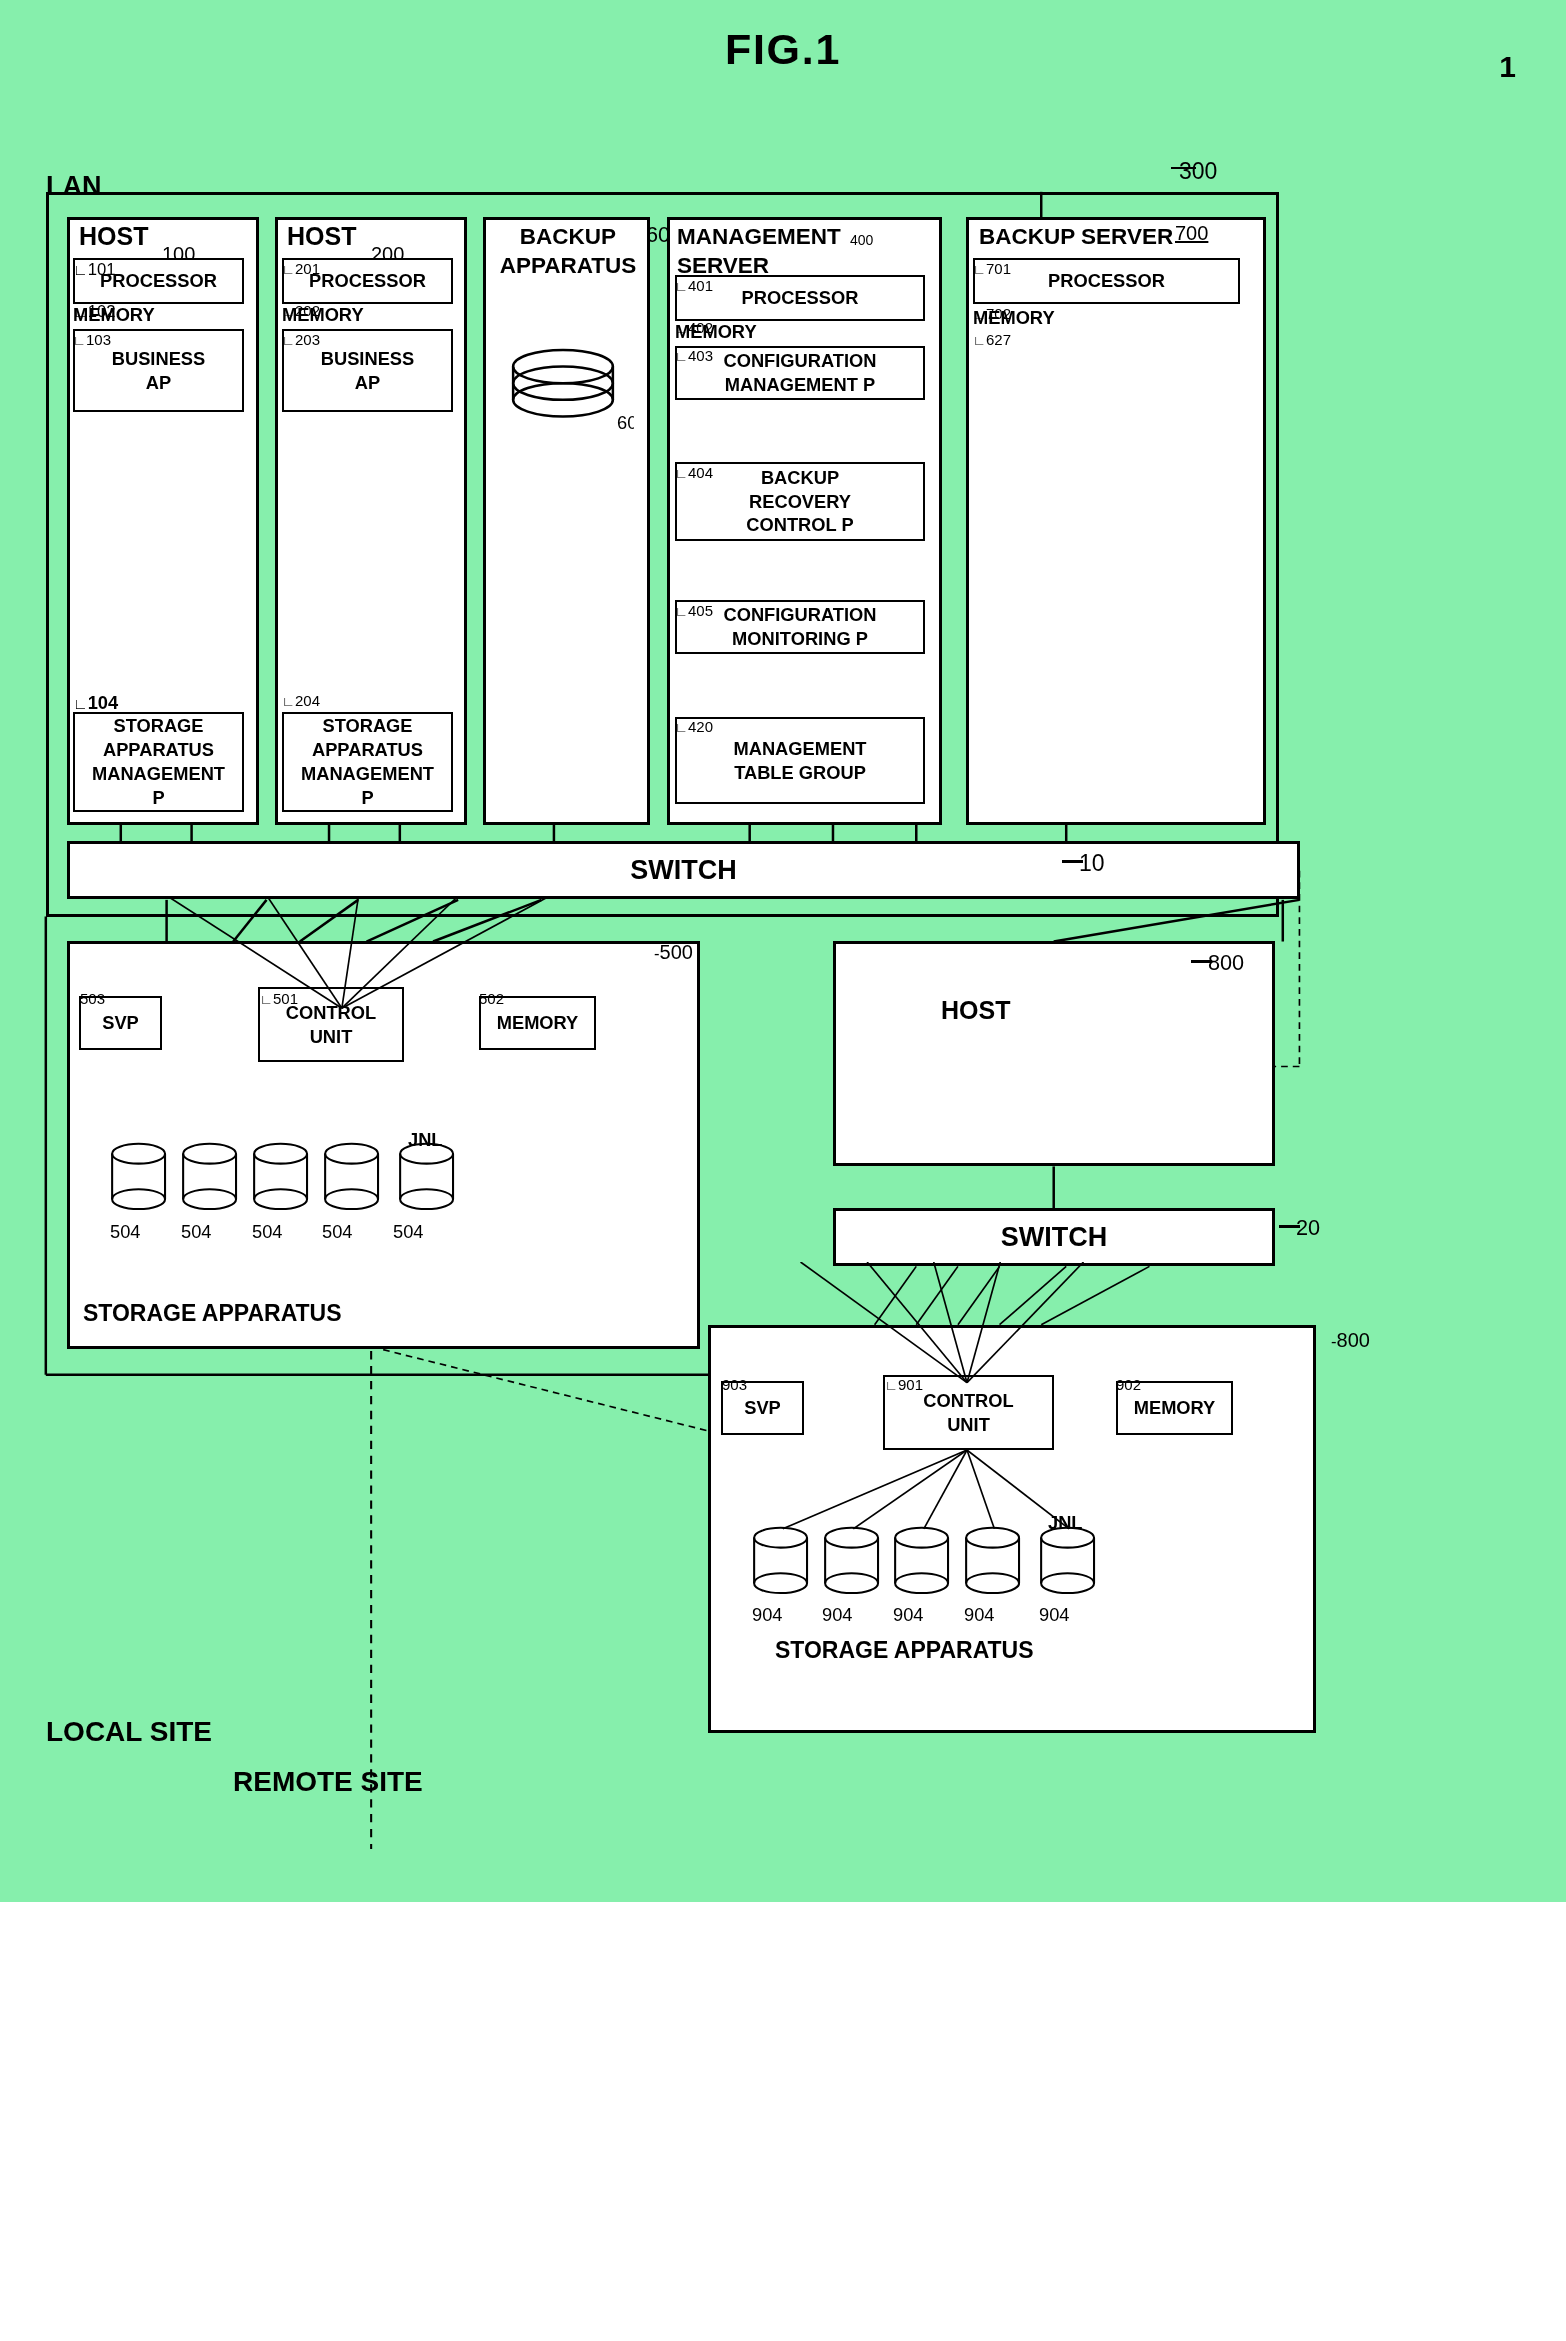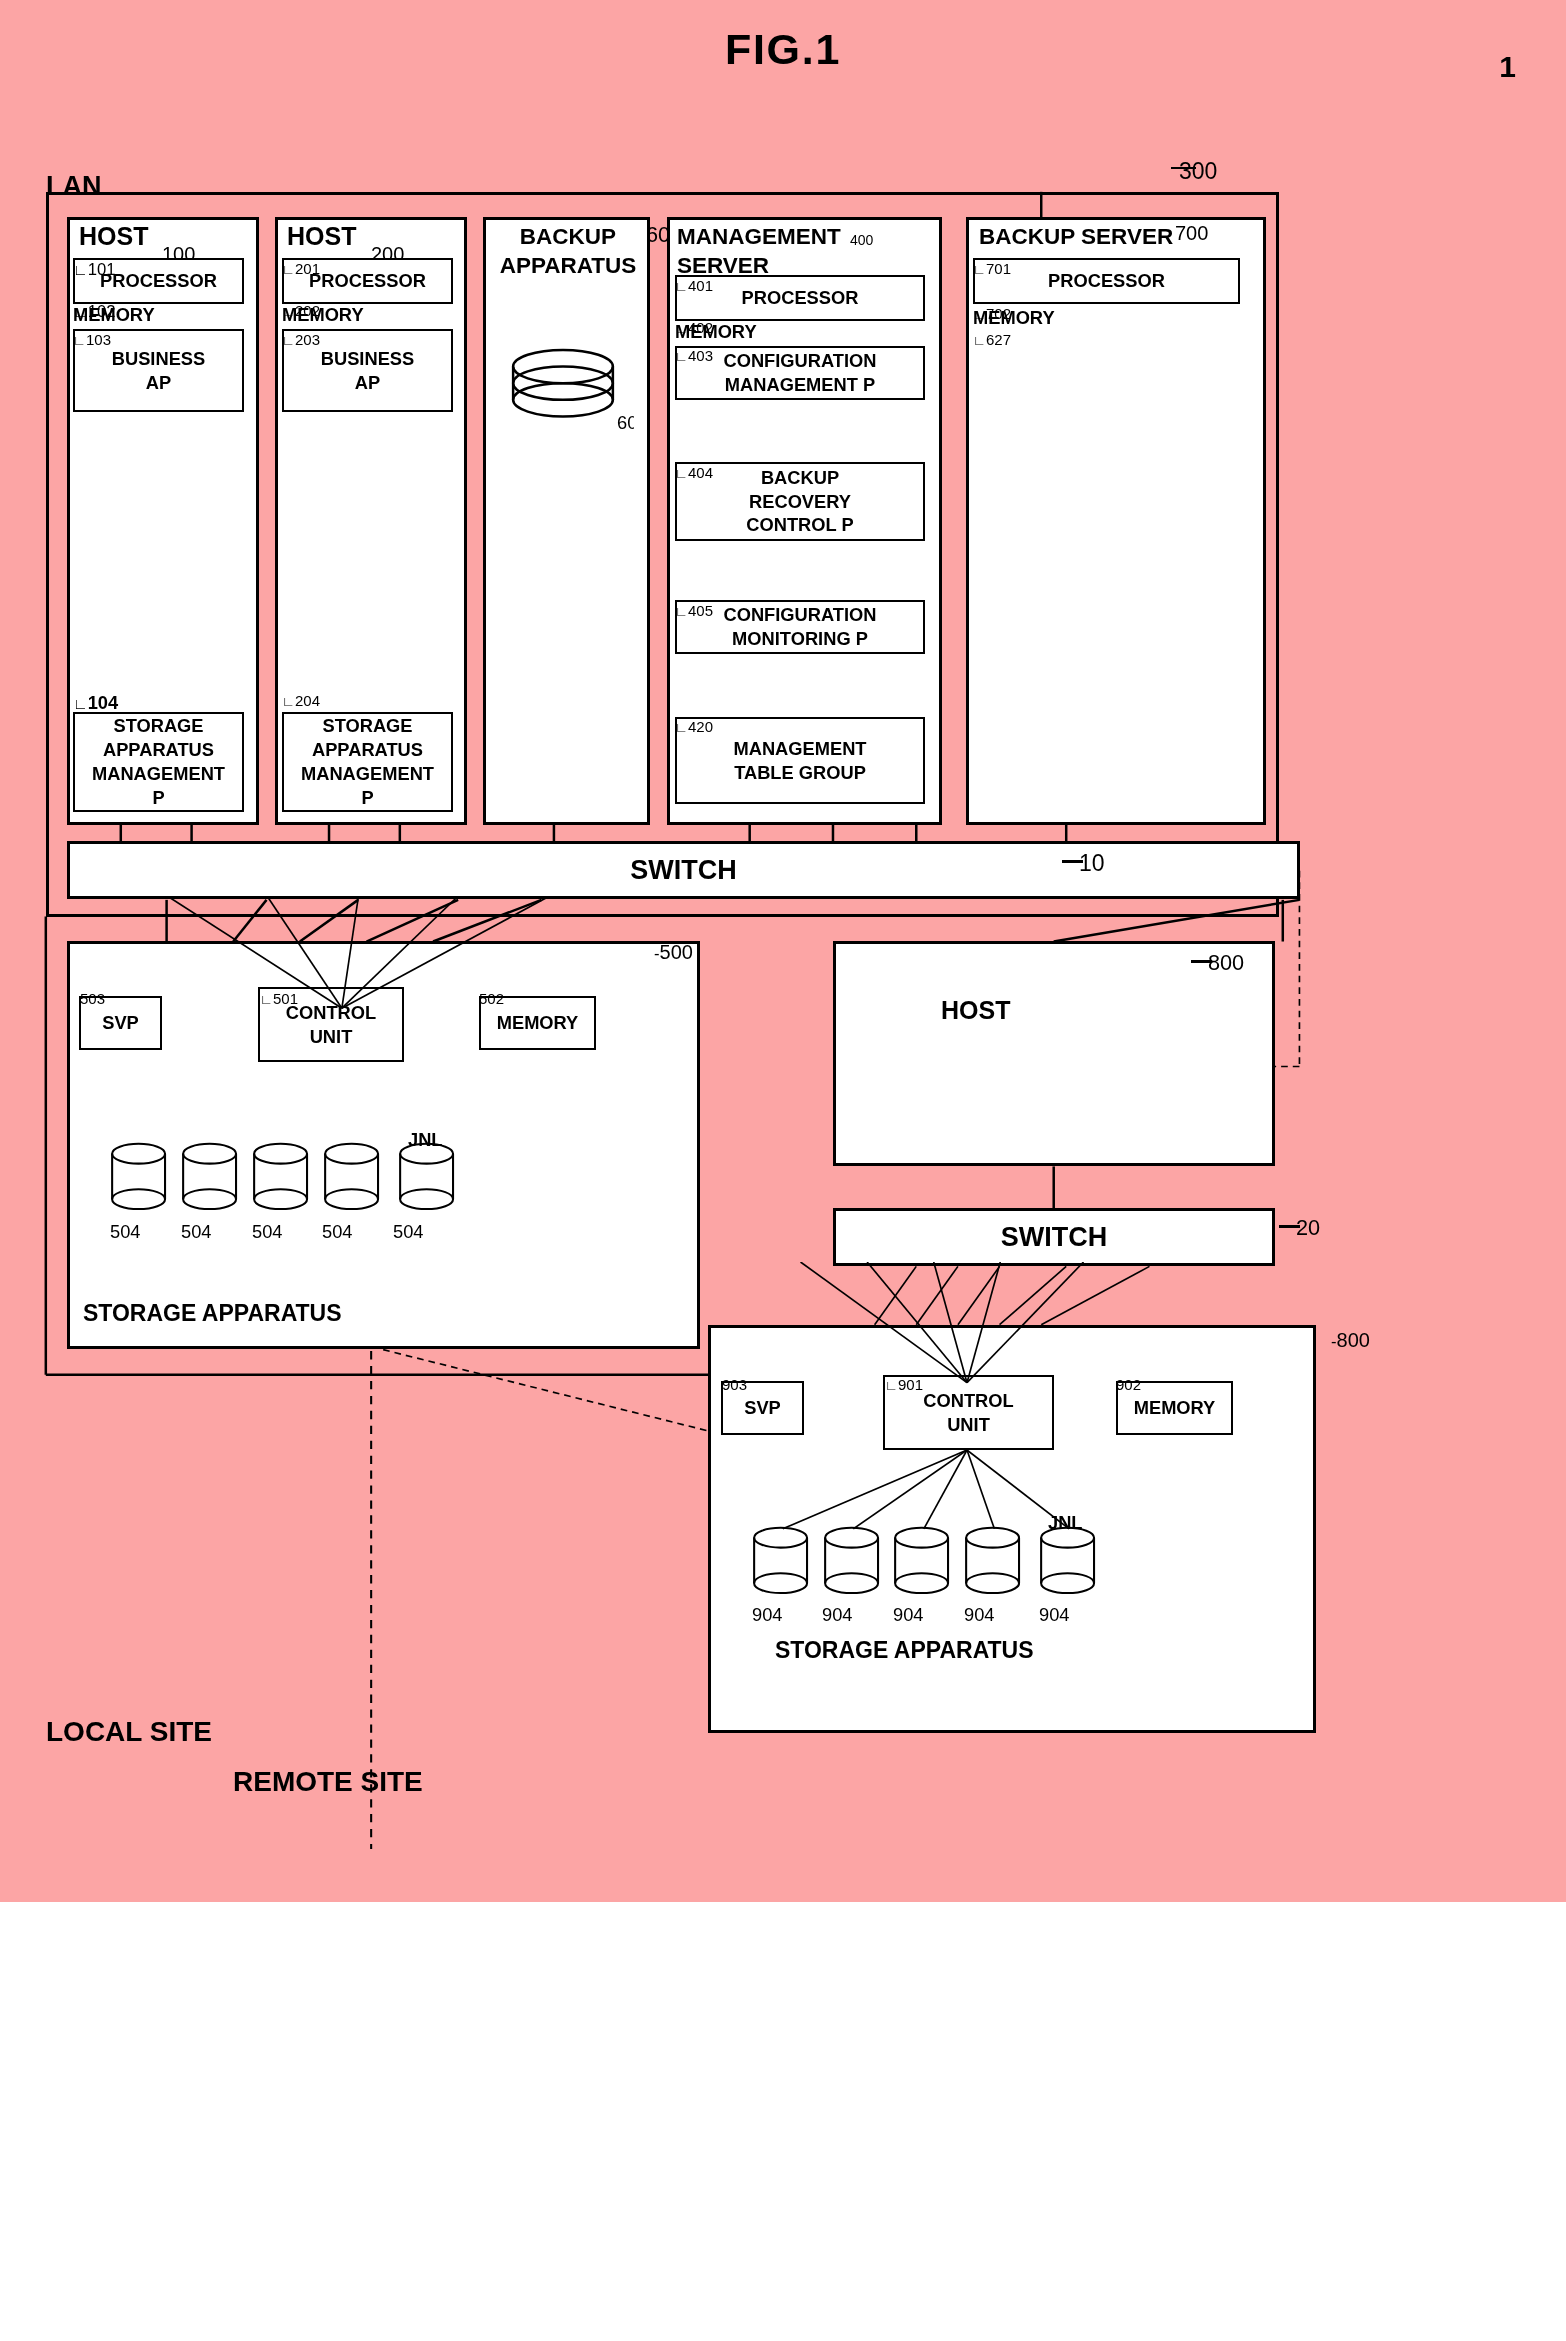--- a/index.html
+++ b/index.html
@@ -8,21 +8,21 @@
       font-family: Arial, sans-serif;
       width: 1566px;
       min-height: 2342px;
       position: relative;
       overflow: hidden;
     }
     .diagram-container {
       position: relative;
       width: 1566px;
       height: 1902px;
-      background: #fca5a5;
+      background: #86efac;
     }
 
     
     .fig-title {
       position: absolute;
       top: 25px;
       left: 50%;
       transform: translateX(-50%);
       font-size: 43px;
       font-weight: bold;
@@ -453,21 +453,21 @@
 
   <div class="inner-box" style="top:717px;left:675px;width:250px;height:87px;">
     <span class="inner-box-label">MANAGEMENT<br>TABLE GROUP</span>
   </div>
   <div style="position:absolute;top:718px;left:675px;font-size:15px;">
     <span style="font-size:13.3px;">∟</span><span>420</span>
   </div>
 
   <div class="backup-server-box"></div>
   <div style="position:absolute;top:222px;left:979px;font-size:22.5px;font-weight:bold;line-height:1.3;">BACKUP SERVER</div>
-  <div style="position:absolute;top:222px;left:1175px;font-size:20px;">700</div>
+  <div style="position:absolute;top:222px;left:1175px;font-size:20px;text-decoration:underline;">700</div>
 
   <div class="inner-box" style="top:258px;left:973px;width:267px;height:46px;">
     <span class="inner-box-label">PROCESSOR</span>
   </div>
   <div style="position:absolute;top:260px;left:973px;font-size:15px;">
     <span style="font-size:13.3px;">∟</span><span>701</span>
   </div>
 
   <div style="position:absolute;top:307px;left:973px;font-size:18.3px;font-weight:bold;">MEMORY</div>
   <div style="position:absolute;top:305px;left:973px;font-size:15px;">

